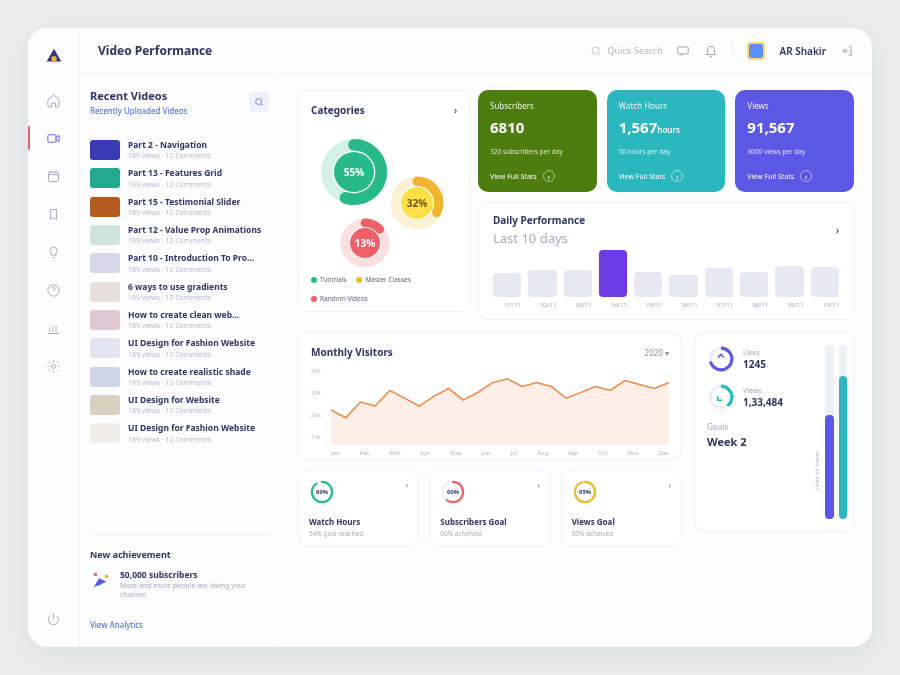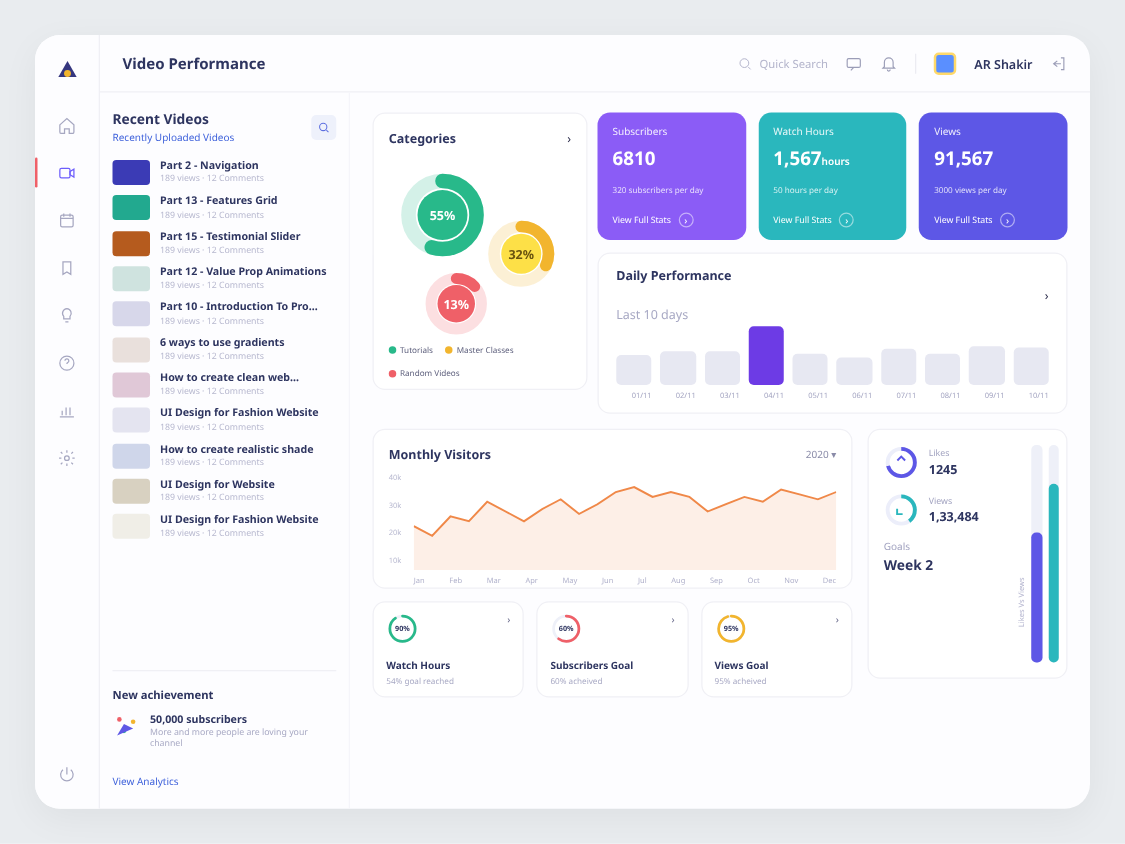--- a/index.html
+++ b/index.html
@@ -26,21 +26,21 @@
   .avatar{width:18px;height:18px;border-radius:4px;background:#5a8fff;border:2px solid #ffd96a;display:inline-block}
   .uname{font-size:10px;font-weight:600;color:#2e3560}
   
   .body{flex:1;display:flex;overflow:hidden}
   .left{width:200px;padding:14px 10px;display:flex;flex-direction:column;border-right:1px solid #f5f5fa}
   .lh{display:flex;align-items:center;justify-content:space-between}
   .lh-title{font-size:11px;font-weight:700;color:#2e3560}
   .lh-sub{font-size:8px;color:#3f62db;margin-top:2px}
   .lh-btn{width:20px;height:20px;border-radius:4px;background:#eef1fb;display:flex;align-items:center;justify-content:center;cursor:pointer}
   .lh-btn svg{width:10px;height:10px;stroke:#5d6fe0;fill:none;stroke-width:2}
-  .vids{margin-top:12px;display:flex;flex-direction:column;gap:8px}
+  .vids{margin-top:24px;display:flex;flex-direction:column;gap:8px}
   .vid{display:flex;gap:8px;cursor:pointer}
   .thumb{width:30px;height:20px;border-radius:3px;flex:none}
   .vt{font-size:8.5px;font-weight:700;color:#2e3560;line-height:1.1}
   .vm{font-size:7px;color:#b7b8cf;margin-top:2px}
   .ach{border-top:1px solid #f0f0f5;margin-top:auto;padding-top:12px}
   .ach-title{font-size:9px;font-weight:700;color:#2e3560;margin-bottom:8px}
   .ach-row{display:flex;gap:8px;font-size:8.5px}
   .confetti{width:22px;height:22px;flex:none}
   .ach-sub{font-size:7px;color:#a8a9c4;margin-top:2px;line-height:1.2}
   .ach-link{color:#3f62db;font-size:8px;font-weight:400;margin-top:20px;cursor:pointer;display:inline-block}
@@ -64,21 +64,21 @@
   .scard{flex:1;border-radius:10px;padding:10px 12px;color:#fff;position:relative}
   .sc-label{font-size:8px;opacity:.9}
   .sc-val{font-size:15px;font-weight:700;margin-top:6px}
   .sc-unit{font-size:8px;font-weight:600}
   .sc-sub{font-size:6.5px;opacity:.8;margin-top:10px}
   .sc-link{font-size:7px;margin-top:14px;display:flex;align-items:center;gap:6px;cursor:pointer}
   .sc-arrow{width:12px;height:12px;border:1px solid rgba(255,255,255,.5);border-radius:50%;display:inline-flex;align-items:center;justify-content:center;font-size:8px}
   
   .daily{border:1px solid #f0f0f5;border-radius:10px;padding:10px 14px;background:#fff}
   .d-h{display:flex;justify-content:space-between;align-items:center}
-  .d-sub{font-size:10px;color:#a8a9c4;margin-top:17px}
+  .d-sub{font-size:13px;color:#a8a9c4;margin-top:2px}
   .bars{display:flex;gap:7px;align-items:flex-end;height:52px;margin-top:10px}
   .barcol{flex:1;display:flex;flex-direction:column;align-items:flex-end;gap:4px}
   .bar{width:100%;background:#e7e8f2;border-radius:4px}
   .bar.active{background:#6d3be5}
   .blabel{font-size:6px;color:#a3a4c1}
   
   .row2{display:flex;gap:12px;margin-top:12px}
   .monthly{flex:1}
   .monthly .card{height:128px}
   .m-h{display:flex;justify-content:space-between;align-items:center}
@@ -346,21 +346,21 @@
               </div>
             <div class="legend" id="catlegend">
                 <span><span class="dot" style="background:#28b98a"></span>Tutorials</span>
                 <span><span class="dot" style="background:#f2b52e"></span>Master Classes</span>
                 <span><span class="dot" style="background:#ef6068"></span>Random Videos</span>
               </div>
           </div>
 
           <div class="stats">
             <div class="srow" id="statrow">
-                <div class="scard" style="background: #8b5cf6;">
+                <div class="scard" style="background: #4d7c0f;">
                   <div class="sc-label">Subscribers</div>
                   <div class="sc-val">6810<span class="sc-unit"></span></div>
                   <div class="sc-sub">320 subscribers per day</div>
                   <div class="sc-link">View Full Stats<span class="sc-arrow">›</span></div>
                 </div>
                 <div class="scard" style="background: rgb(42, 183, 189);">
                   <div class="sc-label">Watch Hours</div>
                   <div class="sc-val">1,567<span class="sc-unit">hours</span></div>
                   <div class="sc-sub">50 hours per day</div>
                   <div class="sc-link">View Full Stats<span class="sc-arrow">›</span></div>

